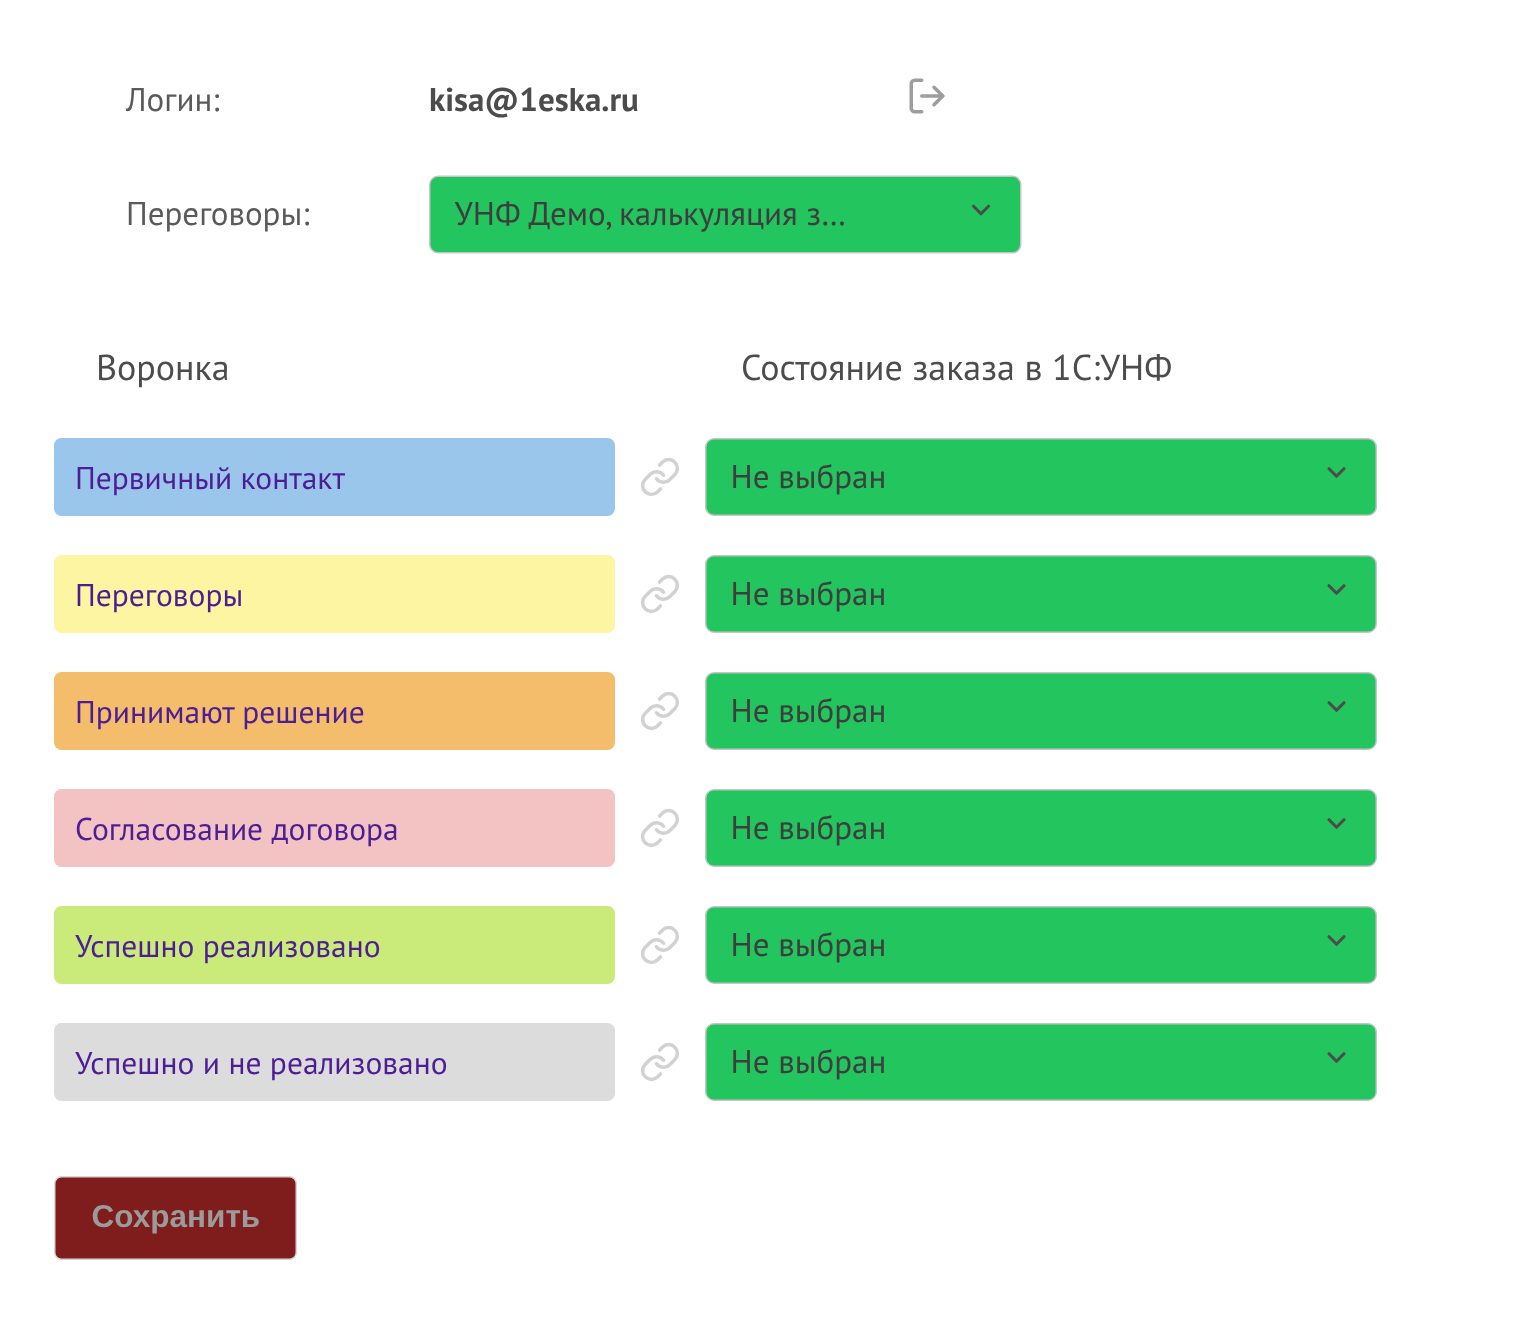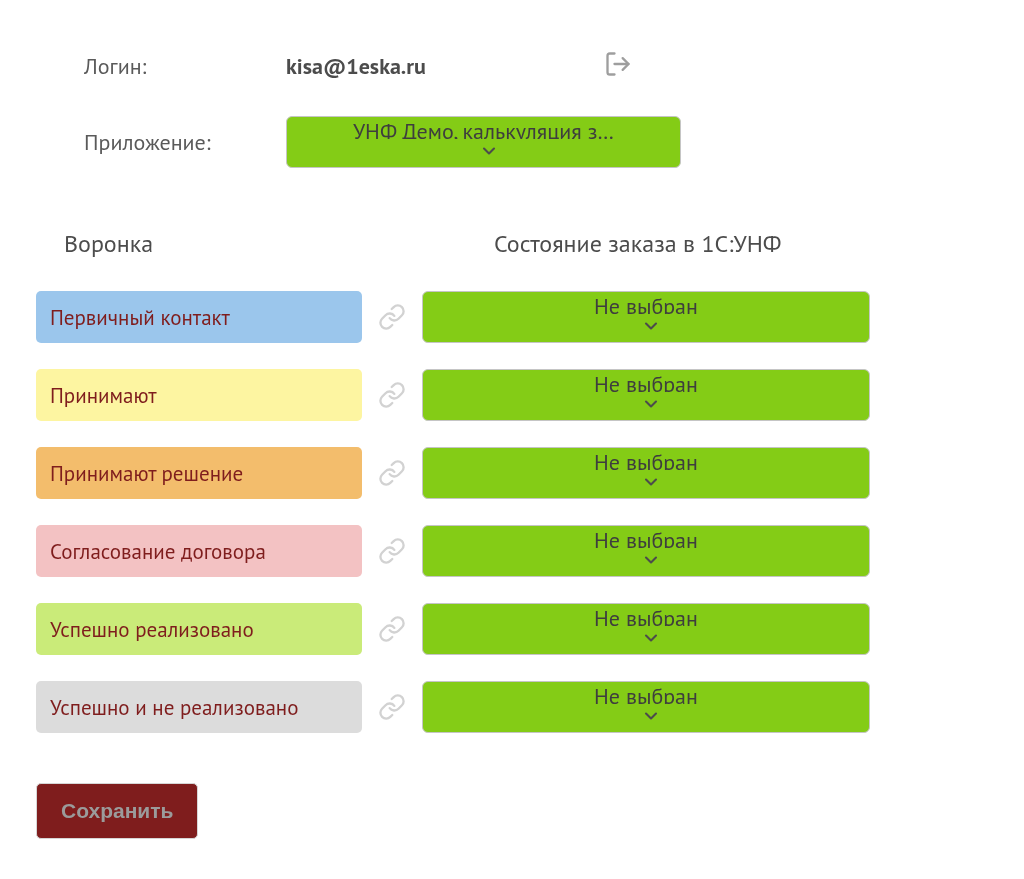--- a/index.html
+++ b/index.html
@@ -33,25 +33,24 @@
     }
     .select-box {
       display: inline-flex;
       align-items: center;
       justify-content: space-between;
       width: 395px;
       height: 52px;
       padding: 0 16px;
       font-size: 22px;
       color: #3e3e3e;
-      background: #84cc16;
+      background: #22c55e;
       border: 1px solid #c5c5c5;
       border-radius: 6px;
       cursor: pointer;
-      flex-direction: column;
     }
     .select-box .txt {
       overflow: hidden;
       white-space: nowrap;
       text-overflow: ellipsis;
     }
     .chev { flex-shrink: 0; margin-left: 10px; }
 
     .section-headers {
       display: flex;
@@ -68,25 +67,25 @@
       font-size: 24px;
       color: #4c4c4c;
     }
 
     .map-row {
       display: flex;
       align-items: center;
       margin-bottom: 26px;
     }
     .stage {
-      width: 326px;
+      width: 374px;
       height: 52px;
       padding: 0 14px;
       font-size: 21px;
-      color: #7f1d1d;
+      color: #4c1d95;
       border-radius: 5px;
       display: flex;
       align-items: center;
     }
     .link-icon-wrap {
       width: 60px;
       display: flex;
       justify-content: center;
       align-items: center;
     }
@@ -123,21 +122,21 @@
     <svg width="28" height="28" viewBox="0 0 24 24" fill="none" stroke="currentColor" stroke-width="2" stroke-linecap="round" stroke-linejoin="round">
       <path d="M9 21H5a2 2 0 0 1-2-2V5a2 2 0 0 1 2-2h4"></path>
       <polyline points="16 17 21 12 16 7"></polyline>
       <line x1="21" y1="12" x2="9" y2="12"></line>
     </svg>
   </span>
 </div>
 
 
 <div class="row">
-  <div class="label-col">Приложение:</div>
+  <div class="label-col">Переговоры:</div>
   <div class="select-box">
     <span class="txt">УНФ Демо, калькуляция з…</span>
     <span class="chev">
       <svg width="20" height="20" viewBox="0 0 24 24" fill="none" stroke="#4c4c4c" stroke-width="2.5" stroke-linecap="round" stroke-linejoin="round">
           <polyline points="6 9 12 15 18 9"></polyline>
         </svg>
     </span>
   </div>
 </div>
 
@@ -158,21 +157,21 @@
         </svg>
       </div>
       <div class="select-box map-select">
         <span class="txt">Не выбран</span>
         <span class="chev"><svg width="20" height="20" viewBox="0 0 24 24" fill="none" stroke="#4c4c4c" stroke-width="2.5" stroke-linecap="round" stroke-linejoin="round">
             <polyline points="6 9 12 15 18 9"></polyline>
           </svg></span>
       </div>
     </div>
     <div class="map-row">
-      <div class="stage" style="background: rgb(253, 245, 161);">Принимают</div>
+      <div class="stage" style="background: rgb(253, 245, 161);">Переговоры</div>
       <div class="link-icon-wrap">
         <svg width="28" height="28" viewBox="0 0 24 24" fill="none" stroke="#d2d2d2" stroke-width="2" stroke-linecap="round" stroke-linejoin="round">
           <path d="M10 13a5 5 0 0 0 7.54.54l3-3a5 5 0 0 0-7.07-7.07l-1.72 1.71"></path>
           <path d="M14 11a5 5 0 0 0-7.54-.54l-3 3a5 5 0 0 0 7.07 7.07l1.71-1.71"></path>
         </svg>
       </div>
       <div class="select-box map-select">
         <span class="txt">Не выбран</span>
         <span class="chev"><svg width="20" height="20" viewBox="0 0 24 24" fill="none" stroke="#4c4c4c" stroke-width="2.5" stroke-linecap="round" stroke-linejoin="round">
             <polyline points="6 9 12 15 18 9"></polyline>

